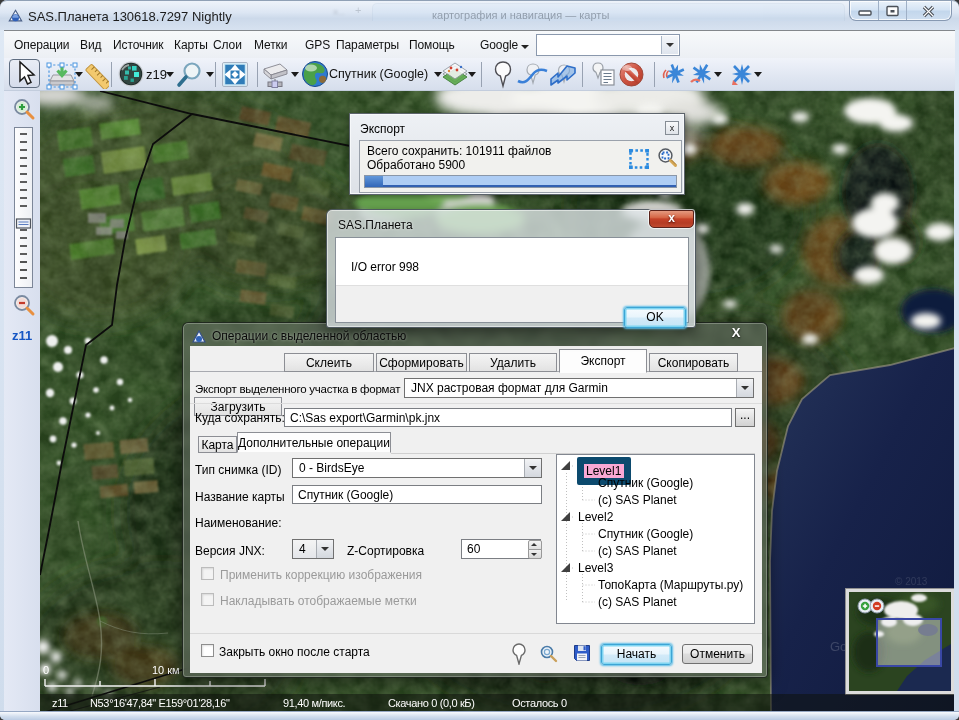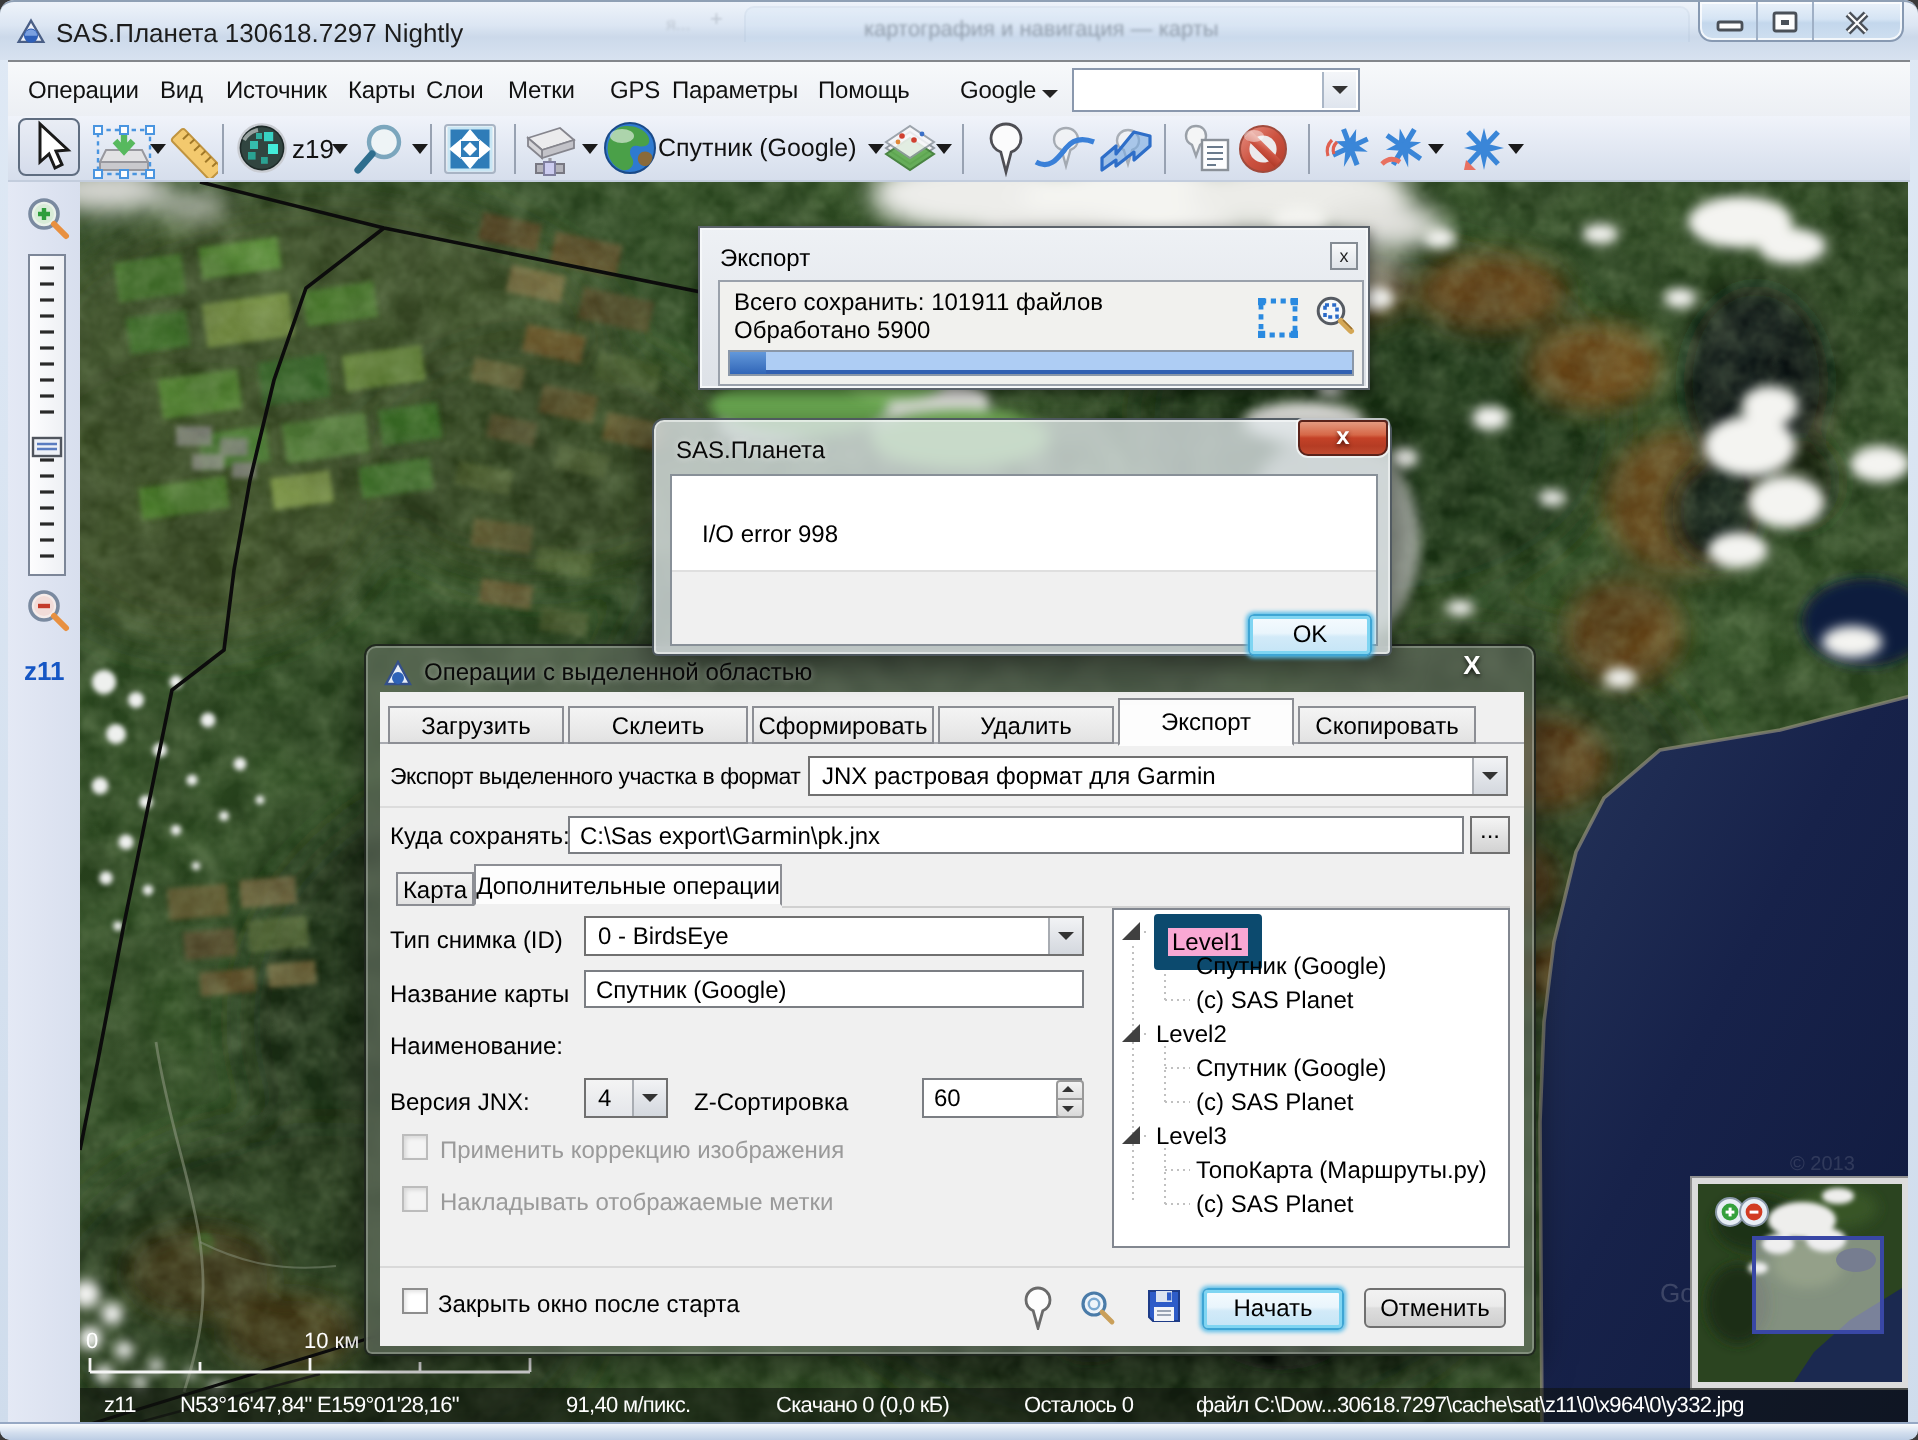--- a/index.html
+++ b/index.html
@@ -584,38 +584,37 @@
           <circle cx="28" cy="14" r="4.2" fill="#d23b22"></circle>
           <rect x="25.8" y="13.3" width="4.4" height="1.5" fill="#fff"></rect>
         </svg>
       </div>
       <div id="statusbar">
         <span style="left:12px">z11</span>
         <span style="left:50px">N53°16'47,84" E159°01'28,16"</span>
         <span style="left:243px">91,40 м/пикс.</span>
         <span style="left:348px">Скачано 0 (0,0 кБ)</span>
         <span style="left:472px">Осталось 0</span>
-        <span style="left:558px">файл C:\Dow...30618.7297\cache\sat\z11\0\x964\0\y332.jpg</span>
       </div>
     </div>
   </div>
 
   <div class="dlg" id="dlg-ops" style="left:182px;top:322px;width:586px;height:356px;
        background:rgba(104,114,102,0.60);border:1px solid rgba(20,26,20,0.8);border-radius:6px 6px 4px 4px;backdrop-filter:blur(3px);
        box-shadow:0 6px 18px rgba(0,0,0,0.5), inset 0 0 0 1px rgba(255,255,255,0.25);">
     <svg style="position:absolute;left:9px;top:7px" width="14" height="14" viewBox="0 0 14 14">
       <path d="M7,1 L13,12 L1,12 Z" fill="#e8eef8" stroke="#35508a" stroke-width="1.2"></path>
       <circle cx="7" cy="9" r="3" fill="#2e62b8"></circle>
     </svg>
     <div style="position:absolute;left:29px;top:6px;font-size:12px;color:#0a0a0a;text-shadow:0 0 3px rgba(255,255,255,0.55);">Операции с выделенной областью</div>
     <div style="position:absolute;left:538px;top:2px;width:30px;height:16px;font-size:13px;font-weight:bold;color:#fff;text-align:center;text-shadow:0 1px 2px rgba(0,0,0,0.8);">X</div>
     <div id="ops-client" style="position:absolute;left:7px;top:23px;width:572px;height:327px;background:#f0f0f0;font-size:12px;color:#000;">
 
       <div class="tabrow">
-        <div class="tab" style="left:4px;width:88px;">Загрузить</div>
+        <div class="tab" style="left:4px;width:88px;margin-top:44px;">Загрузить</div>
         <div class="tab" style="left:94px;width:90px;">Склеить</div>
         <div class="tab" style="left:186px;width:91px;">Сформировать</div>
         <div class="tab" style="left:279px;width:88px;">Удалить</div>
         <div class="tab active" style="left:369px;width:88px;">Экспорт</div>
         <div class="tab" style="left:459px;width:89px;">Скопировать</div>
       </div>
       <div style="position:absolute;left:5px;top:37px;font-size:11.5px;letter-spacing:-0.25px;">Экспорт выделенного участка в формат</div>
       <div class="combo" style="left:214px;top:32px;width:350px;height:20px;">
           <span>JNX растровая формат для Garmin</span>
           <i class="cdd"></i>

